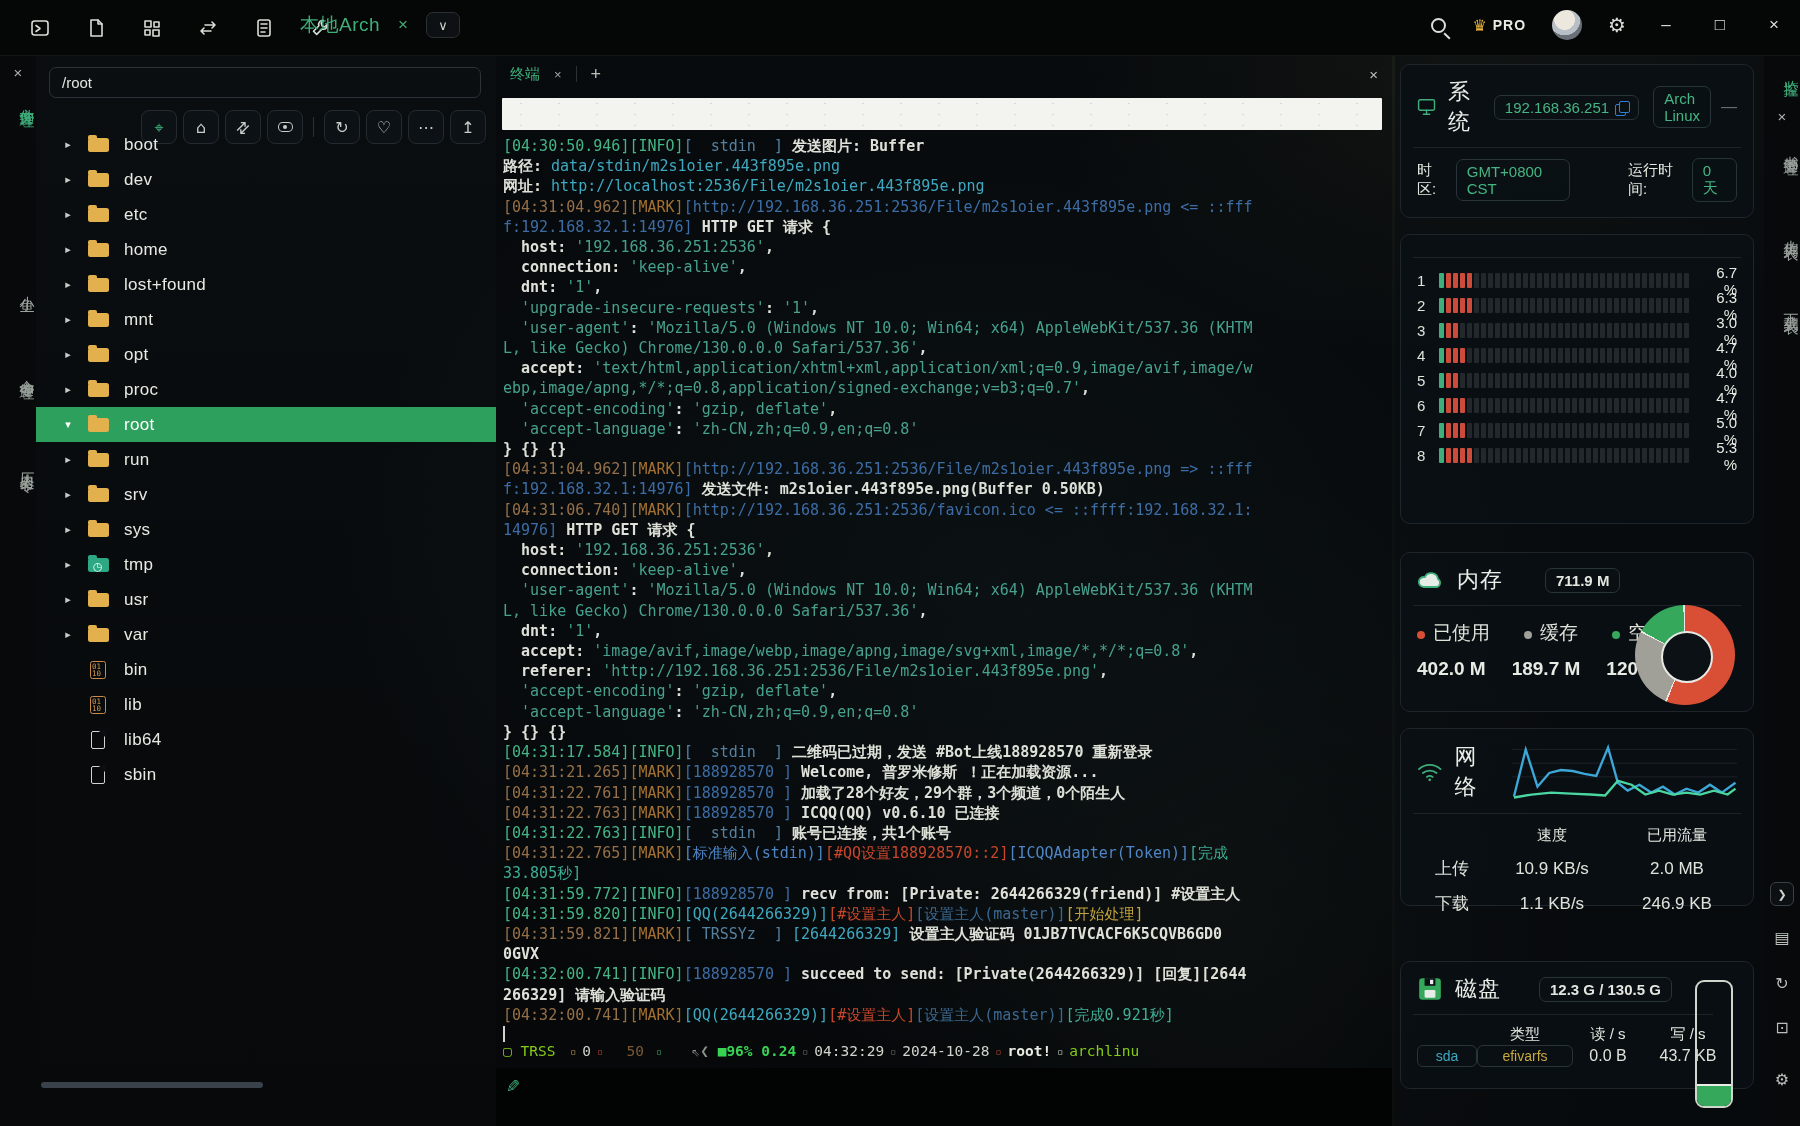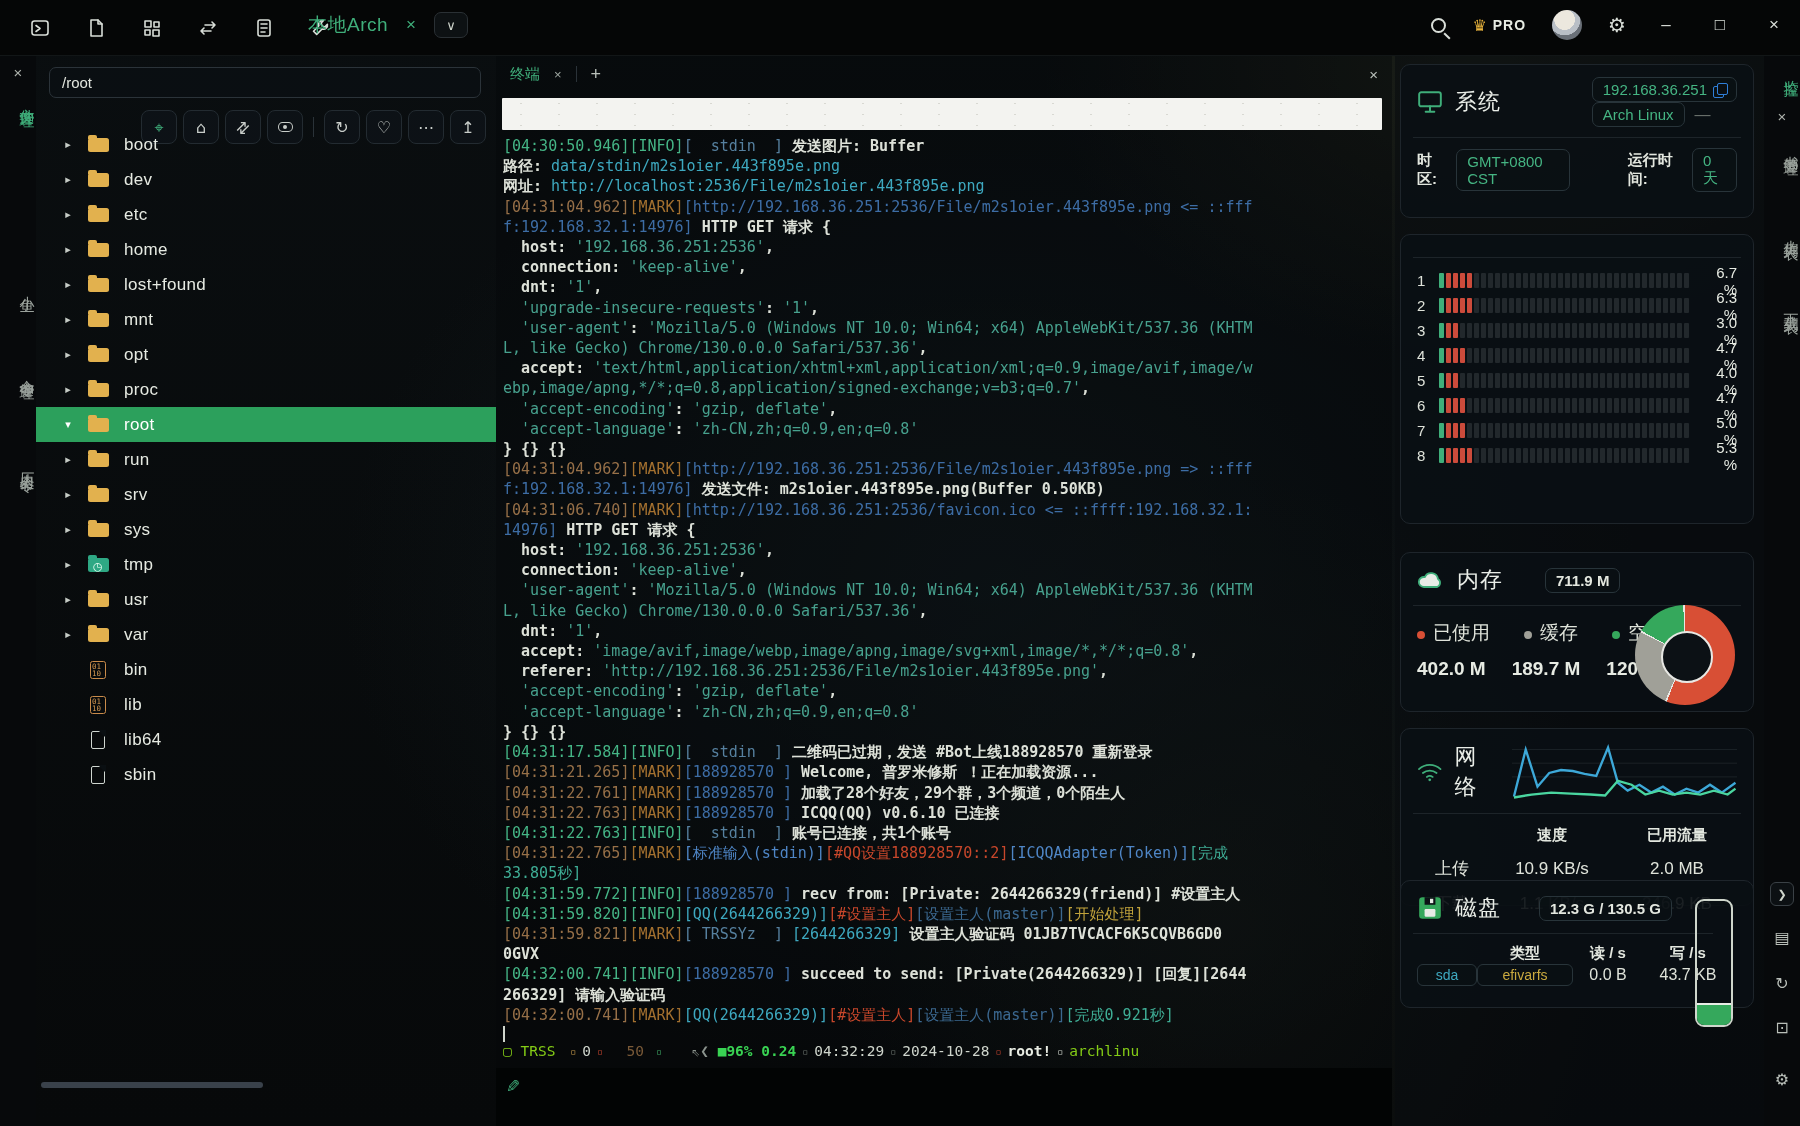--- a/index.html
+++ b/index.html
@@ -9,21 +9,21 @@
     radial-gradient(620px 420px at 82% 6%, rgba(72,76,46,.28), transparent 70%),
     radial-gradient(900px 720px at 55% 52%, rgba(28,44,50,.38), transparent 72%),
     radial-gradient(560px 640px at 68% 82%, rgba(42,50,40,.30), transparent 70%),
     linear-gradient(#0a0e10,#07090a)}
   
   .titlebar{position:absolute;left:0;top:0;width:1800px;height:56px;background:#050606;
     border-bottom:1px solid #121617;z-index:5}
   .tb-icons{position:absolute;left:26px;top:14px;display:flex;gap:28px}
   .tb-btn{width:28px;height:28px;display:flex;align-items:center;justify-content:center;border-radius:6px}
   .tb-btn svg{stroke:#d9ded8;fill:none;stroke-width:1.6;stroke-linecap:round;stroke-linejoin:round}
-  .tabwrap{position:absolute;left:308px;top:12px;display:flex;align-items:center;gap:18px}
+  .tabwrap{position:absolute;left:300px;top:12px;display:flex;align-items:center;gap:18px}
   .tab-title{color:#3fae7a;font-size:19px;letter-spacing:.5px}
   .tab-close{color:#3fae7a;font-size:17px;cursor:default}
   .tab-drop{width:34px;height:26px;border:1px solid #2a3034;border-radius:7px;color:#cfd5cc;
     display:flex;align-items:center;justify-content:center;font-size:13px;background:#0d1113}
   .tb-right{position:absolute;right:12px;top:10px;display:flex;align-items:center;gap:26px}
   .search-ico{width:15px;height:15px;border:2px solid #d9ded8;border-radius:50%;position:relative;display:inline-block}
   .search-ico::after{content:"";position:absolute;width:2px;height:8px;background:#d9ded8;left:13px;top:12px;transform:rotate(-45deg)}
   .pro{display:flex;align-items:center;gap:5px;color:#e8ece3;font-size:14px;font-weight:700;letter-spacing:1px}
   .crown{color:#e8b33c;font-size:16px;font-family:"DejaVu Sans",sans-serif}
   .avatar{width:30px;height:30px;border-radius:50%;background:
@@ -107,21 +107,21 @@
     background:rgba(10,15,19,.92);padding:12px 16px}
   .cardhead{display:flex;align-items:center;gap:12px}
   .cardtitle{font-size:22px;color:#e9ede7;letter-spacing:1px}
   .carddiv{height:1px;background:#1d2429;margin:10px -4px}
   .badge{display:inline-flex;align-items:center;gap:6px;border:1px solid #28343a;border-radius:7px;
     padding:3px 10px;font-size:15px;color:#45b583;background:rgba(10,16,20,.6)}
   .badge.white{color:#e3e7df}
   .copyico{width:13px;height:13px;position:relative;display:inline-block}
   .copyico::before,.copyico::after{content:"";position:absolute;width:9px;height:10px;border:1.6px solid #2f7fd9;border-radius:2px}
   .copyico::before{left:0;top:3px}.copyico::after{left:3.5px;top:0;background:#0a0f13}
-  .kv{font-size:15px;color:#e3e7df;font-weight:700}
+  .kv{font-size:15px;color:#e3e7df;font-weight:400}
   .cpurow{display:flex;align-items:center;height:25px;gap:10px}
   .cpun{width:16px;text-align:left;color:#dfe3da;font-size:15px}
   .cpubar{display:flex;gap:2px;flex:1;align-items:center}
   .cseg{width:5px;height:15px;border-radius:1px;background:#22282c}
   .cseg.g{background:#3fae7a}.cseg.r{background:#cc4b3b}
   .cpupct{width:52px;text-align:right;color:#e7ebe3;font-size:15px}
   .spark{margin-left:auto}
   .legend{display:flex;gap:34px;margin-top:14px;font-size:19px;color:#dfe3da;align-items:center}
   .ldot{display:inline-block;width:8px;height:8px;border-radius:50%;margin-right:8px}
   .memvals{display:flex;gap:26px;margin-top:12px;font-size:19px;color:#e7ebe3;font-weight:600}
@@ -407,21 +407,21 @@
 
 <div class="monitor">
 
   <div class="card" style="top:8px;height:154px">
     <div class="cardhead">
       <svg class="icosvg" width="26" height="24" viewBox="0 0 24 22">
           <rect x="2" y="2" width="20" height="13" rx="2"></rect>
           <path d="M8 20h8M12 15v5"></path>
         </svg>
       <span class="cardtitle">系统</span>
-      <div style="margin-left:auto;display:flex;flex-direction:column;align-items:flex-start;gap:0">
+      <div style="margin-left:auto;display:flex;flex-direction:row;align-items:center;gap:14px">
         <span class="badge">
             <span>192.168.36.251</span>
             <span class="copyico"></span>
           </span>
         <span style="display:flex;align-items:center;gap:10px">
             <span class="badge">Arch Linux</span>
             <span style="color:#6a726c">—</span>
           </span>
       </div>
     </div>
@@ -818,21 +818,21 @@
         <span class="hd ncell-c kv">已用流量</span>
         <span class="ncell-c">上传</span>
         <span class="ncell-c">10.9 KB/s</span>
         <span class="ncell-c">2.0 MB</span>
         <span class="ncell-c">下载</span>
         <span class="ncell-c">1.1 KB/s</span>
         <span class="ncell-c">246.9 KB</span>
       </div>
   </div>
 
-  <div class="card" style="top:824px;height:128px">
+  <div class="card" style="top:905px;height:128px">
     <div class="cardhead">
       <svg width="26" height="26" viewBox="0 0 24 24">
           <rect x="2" y="2" width="20" height="20" rx="3" fill="#35a85c"></rect>
           <rect x="7" y="2" width="10" height="7" fill="#0c1115"></rect>
           <rect x="12" y="3.5" width="3" height="4" fill="#e8ece6"></rect>
           <rect x="7" y="13" width="10" height="7" rx="1" fill="#e8ece6"></rect>
         </svg>
       <span class="cardtitle">磁盘</span>
       <span class="badge white" style="margin-left:26px;font-weight:700">12.3 G / 130.5 G</span>
     </div>

